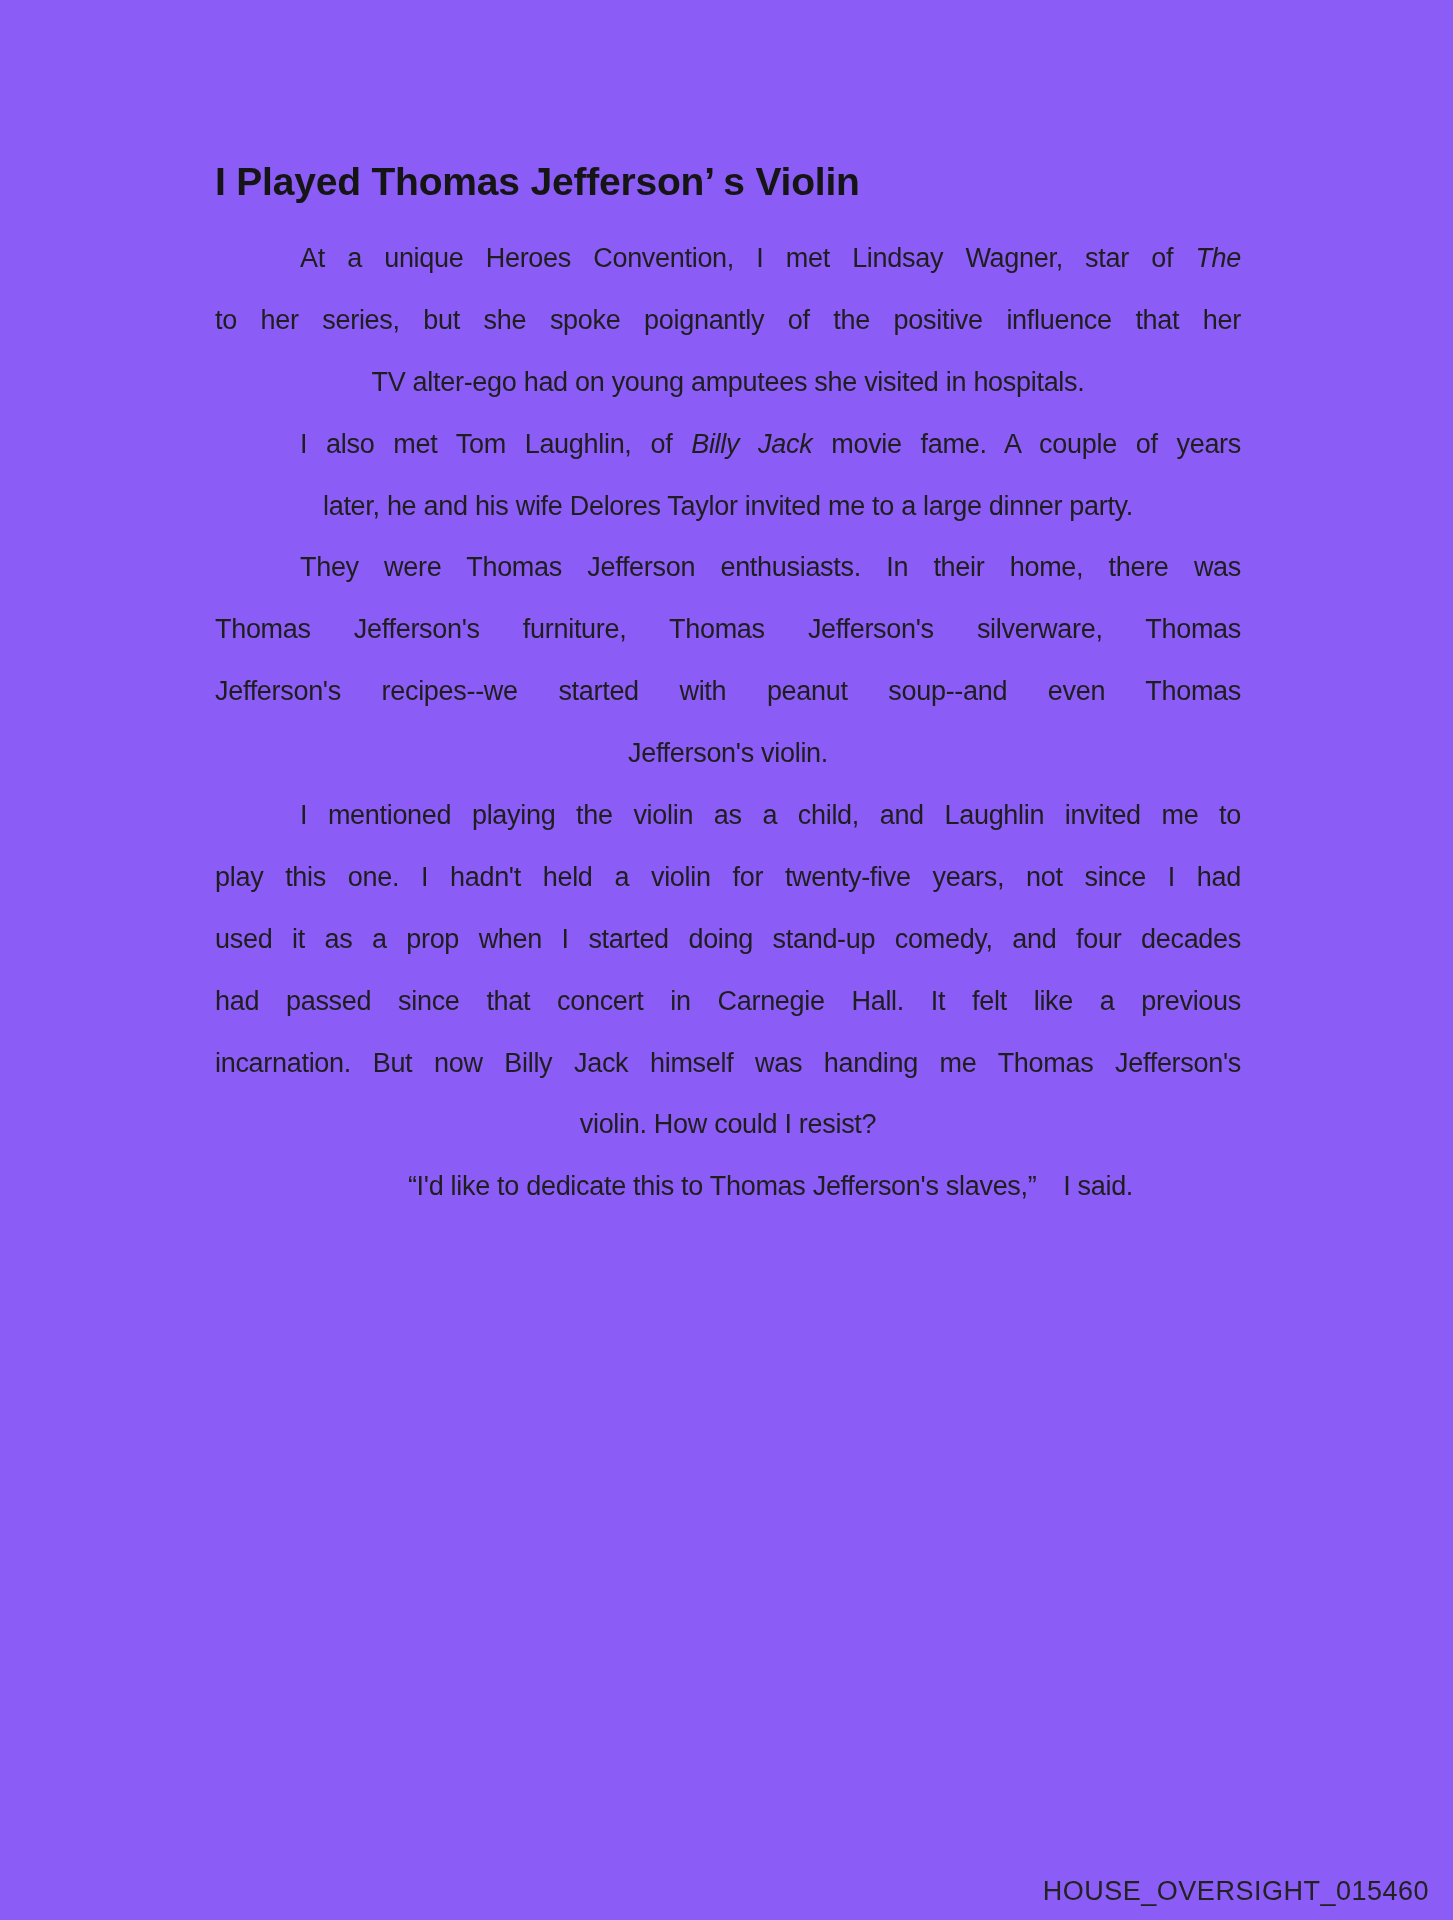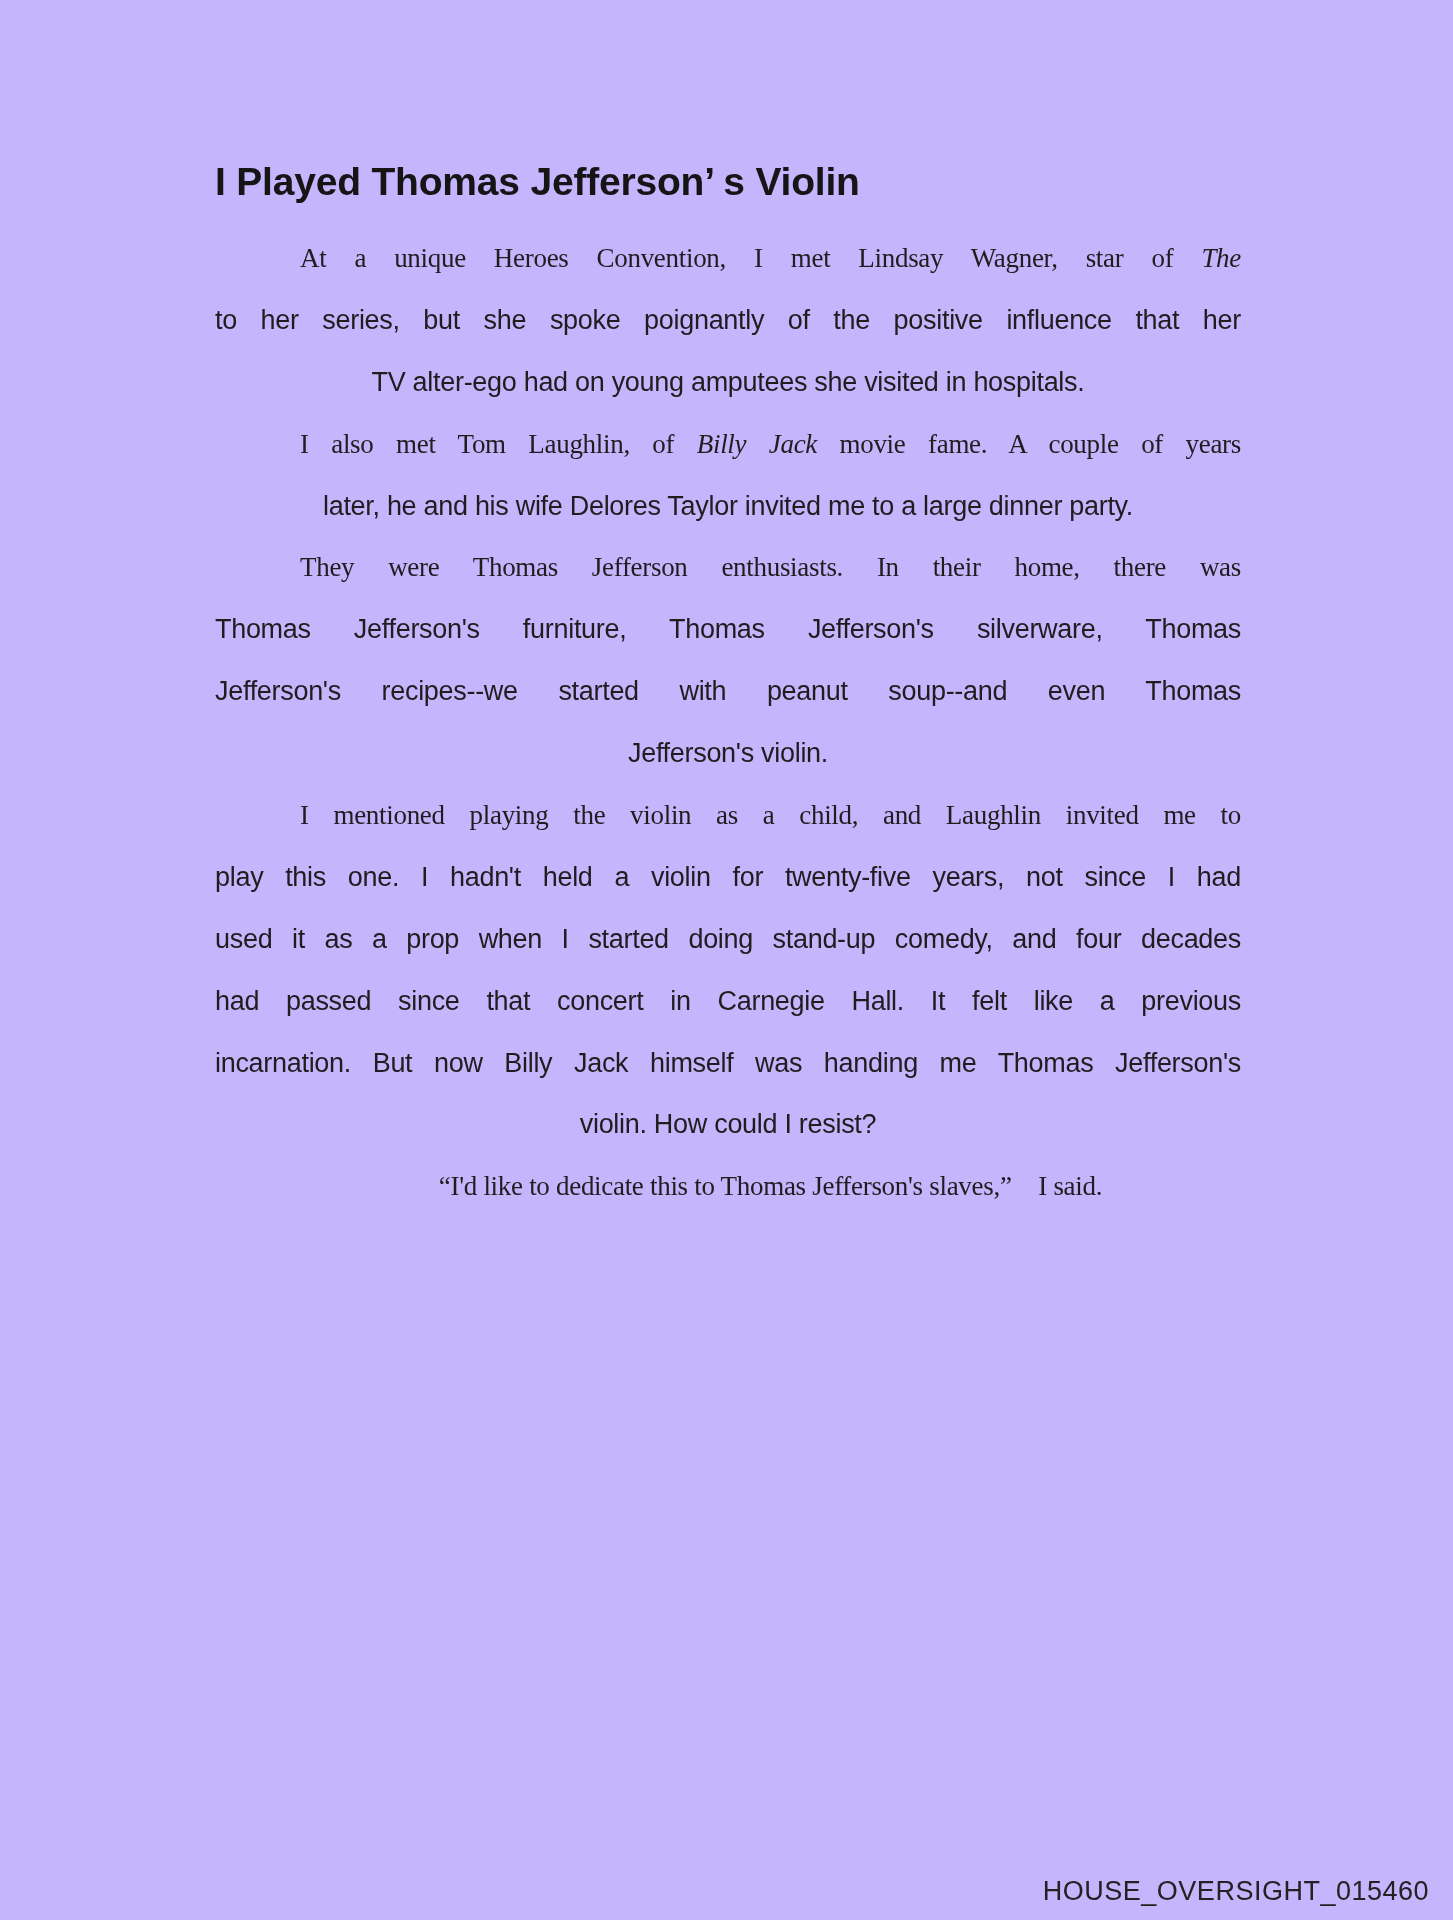--- a/index.html
+++ b/index.html
@@ -11,21 +11,21 @@
     width: 1453px;
     height: 1920px;
     position: relative;
     font-family: "Liberation Sans", sans-serif;
     color: #1e1e1e;
     overflow: hidden;
   }
   .page {
     position: absolute;
     inset: 0;
-    background: #c4b5fd;
+    background: #8b5cf6;
   }
   .page-title {
     position: absolute;
     left: 215px;
     top: 134px;
     font-size: 39px;
     font-weight: 700;
     color: #151515;
     letter-spacing: -0.2px;
     white-space: nowrap;
@@ -47,21 +47,20 @@
     -moz-text-align-last: justify;
     white-space: normal;
   }
   .line.last {
     text-align: center;
     text-align-last: auto;
     -moz-text-align-last: auto;
   }
   .line.indent {
     text-indent: 85px;
-    font-family: Liberation Serif, serif;
   }
   .seg-italic {
     font-style: italic;
   }
   .page-footer {
     position: absolute;
     right: 24px;
     bottom: 13px;
     font-size: 27px;
     color: #222222;

